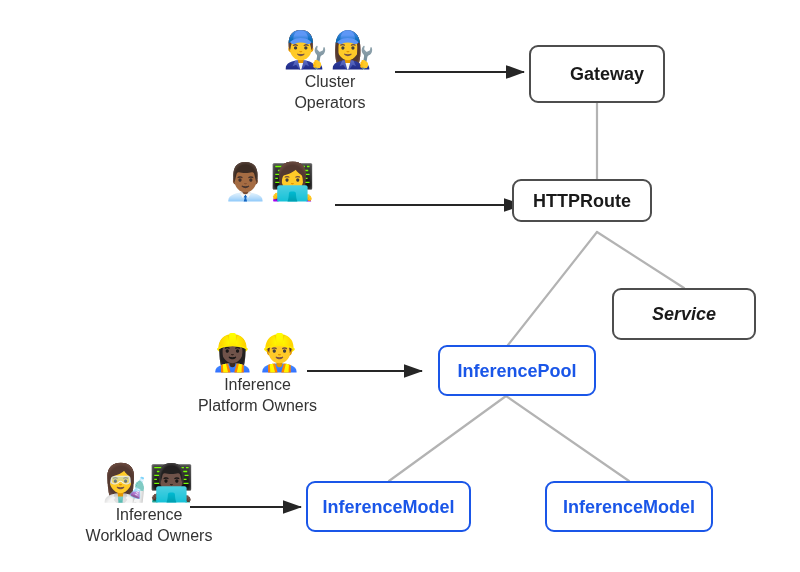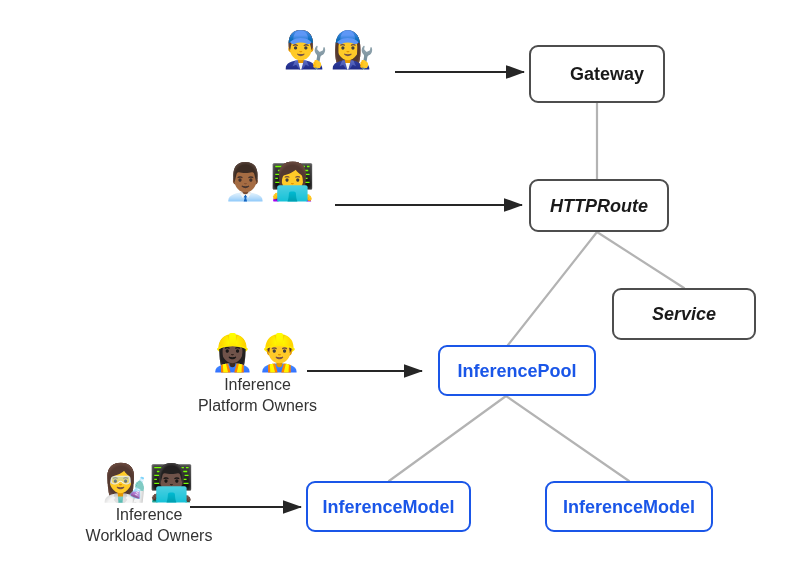--- a/index.html
+++ b/index.html
@@ -102,39 +102,41 @@
         <line x1="335" y1="205" x2="522" y2="205" stroke="#262626" stroke-width="2.2" marker-end="url(#arrowhead)"></line>
         <line x1="307" y1="371" x2="422" y2="371" stroke="#262626" stroke-width="2.2" marker-end="url(#arrowhead)"></line>
         <line x1="190" y1="507" x2="301" y2="507" stroke="#262626" stroke-width="2.2" marker-end="url(#arrowhead)"></line>
       </g>
   </svg>
 
   <div id="nodes-layer">
       <div class="node core" style="left: 529px; top: 45px; width: 136px; height: 58px; padding-left: 20px;">
         <span class="node-label">Gateway</span>
       </div>
-      <div class="node core" style="left: 529px; top: 179px; width: 140px; height: 53px; font-style: italic;">
+      <div class="node core" style="left: 512px; top: 179px; width: 140px; height: 43px;">
         <span class="node-label">HTTPRoute</span>
       </div>
       <div class="node core" style="left: 612px; top: 288px; width: 144px; height: 52px; font-style: italic;">
         <span class="node-label">Service</span>
       </div>
       <div class="node inference" style="left: 438px; top: 345px; width: 158px; height: 51px;">
         <span class="node-label">InferencePool</span>
       </div>
       <div class="node inference" style="left: 306px; top: 481px; width: 165px; height: 51px;">
         <span class="node-label">InferenceModel</span>
       </div>
       <div class="node inference" style="left: 545px; top: 481px; width: 168px; height: 51px;">
         <span class="node-label">InferenceModel</span>
       </div>
     </div>
   <div id="personas-layer">
       <div class="persona" style="left: 265px; top: 30px; width: 130px;">
         <div class="persona-emojis">👨‍🔧👩‍🔧</div>
+        <div class="persona-label">Cluster
+Operators</div>
       </div>
       <div class="persona" style="left: 205px; top: 162px; width: 130px;">
         <div class="persona-emojis">👨🏾‍💼👩‍💻</div>
       </div>
       <div class="persona" style="left: 170px; top: 333px; width: 175px;">
         <div class="persona-emojis">👷🏿‍♀️👷‍♂️</div>
         <div class="persona-label">Inference
 Platform Owners</div>
       </div>
       <div class="persona" style="left: 60px; top: 463px; width: 178px;">

